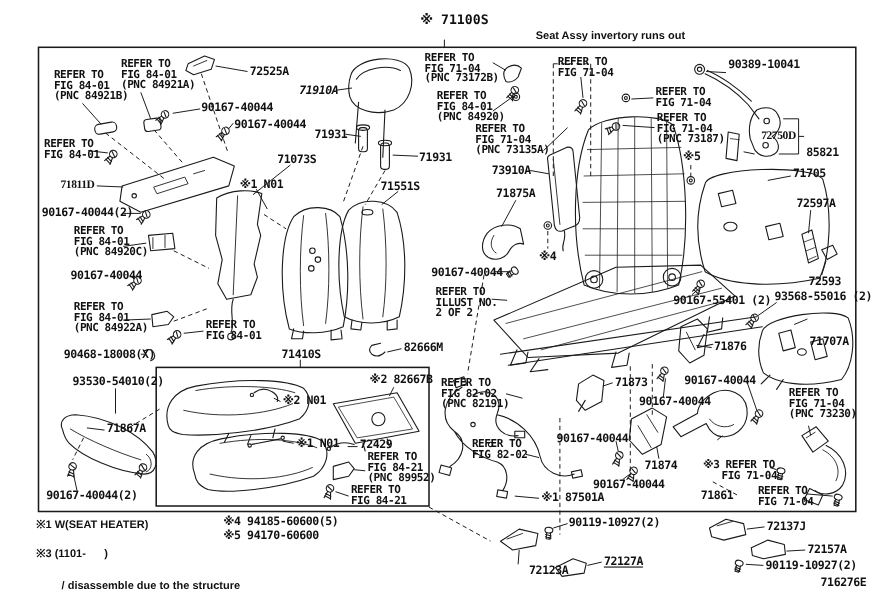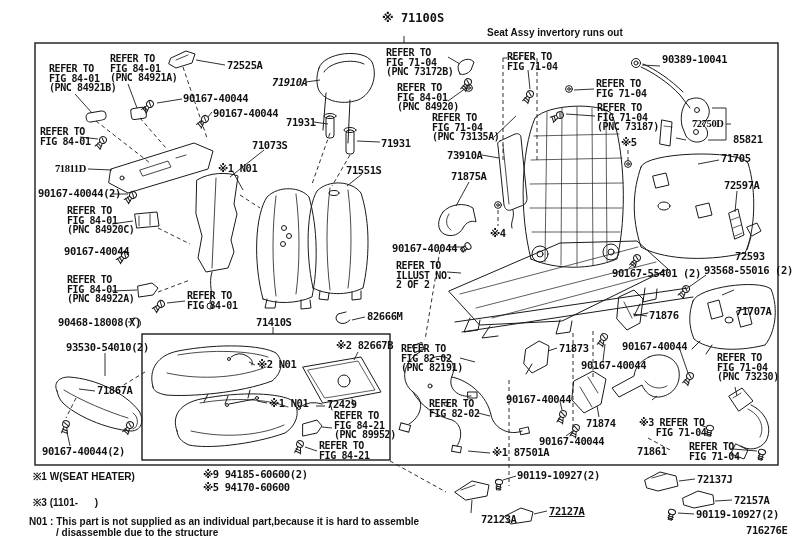--- a/index.html
+++ b/index.html
@@ -407,20 +407,19 @@
       <div class="lbl part" style="left: 549px; top: 506px; text-decoration: underline;">72127A</div>
       <div class="lbl part" style="left: 697px; top: 474px;">72137J</div>
       <div class="lbl part" style="left: 734px; top: 495px;">72157A</div>
       <div class="lbl part" style="left: 696px; top: 509px;">90119-10927(2)</div>
     </div>
 
   <div class="note" style="left:487px;top:27px">Seat Assy invertory runs out</div>
 
   <div class="note" style="left:33px;top:469px">※1 W(SEAT HEATER)</div>
   <div class="note" style="left:33px;top:495px">※3 (1101-      )</div>
-  <div class="note mono" style="left:203px;top:468px">※9 94185-60600(2)</div>
+  <div class="note mono" style="left:203px;top:468px">※4 94185-60600(5)</div>
   <div class="note mono" style="left:203px;top:481px">※5 94170-60600</div>
 
-  <div class="note" style="left:29px;top:516px">N01 : This part is not supplied as an individual part,because it is hard to assemble</div>
   <div class="note" style="left:56px;top:527px">/ disassemble due to the structure</div>
 
   <div class="lbl part" style="left:746px;top:525px">716276E</div>
 </div>
 
 </body></html>

